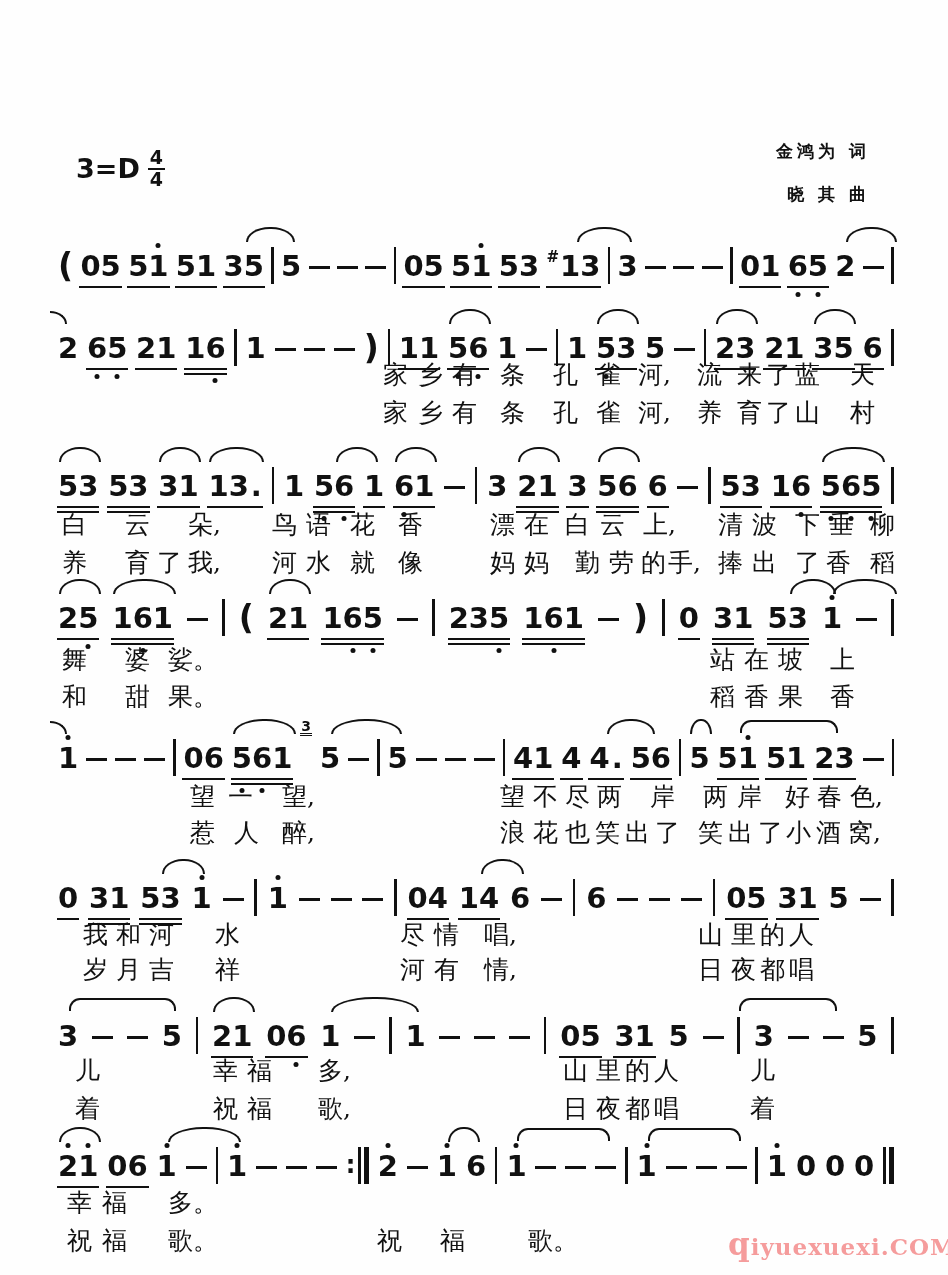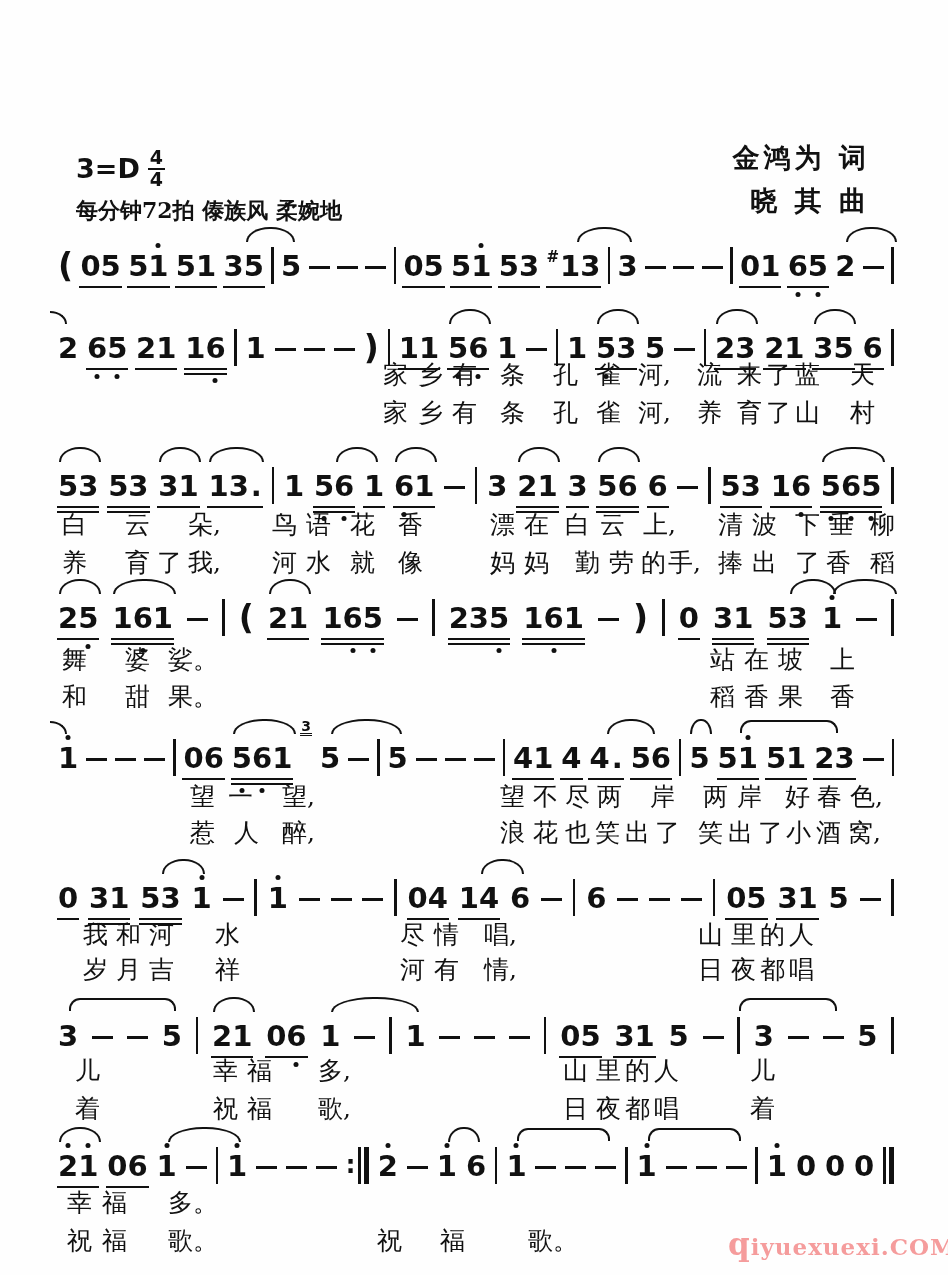--- a/index.html
+++ b/index.html
@@ -9,21 +9,21 @@
   .title{position:absolute;top:58px;left:0;width:100%;text-align:center;
          font-family:"DejaVu Serif","Liberation Serif",serif;font-weight:900;
          font-size:47px;letter-spacing:10px;}
   .keysig{position:absolute;top:148px;left:76px;font-weight:bold;font-size:27px;
           display:flex;align-items:center;gap:8px;}
   .frac{display:inline-flex;flex-direction:column;align-items:center;font-size:19px;
         font-weight:bold;line-height:1.05;}
   .frac .top{border-bottom:2px solid #111;padding:0 2px;}
   .tempo{position:absolute;top:196px;left:76px;font-size:22px;font-weight:bold;
          font-family:"DejaVu Serif","Liberation Serif",serif;}
-  .credit{position:absolute;right:78px;text-align:right;font-size:27px;font-weight:bold;
+  .credit{position:absolute;right:78px;text-align:right;font-size:17px;font-weight:bold;
           font-family:"DejaVu Serif","Liberation Serif",serif;letter-spacing:4px;}
   #credit-lyricist{top:140px;}
   #credit-composer{top:183px;}
   
   .note-line{position:absolute;left:58px;right:54px;height:42px;
              display:flex;justify-content:space-between;align-items:flex-end;}
   .note{position:relative;display:inline-flex;align-items:flex-end;}
   .digit{position:relative;font-weight:bold;font-size:29px;line-height:36px;}
   .dot-hi{position:absolute;top:-5px;left:50%;transform:translateX(-50%);
           width:5px;height:5px;border-radius:50%;background:#111;}
@@ -65,21 +65,20 @@
 <div id="sheet">
 
   <div class="keysig">
     <span>3=D</span>
     <span class="frac">
       <span class="top">4</span>
       <span>4</span>
     </span>
   </div>
 
-  <div class="tempo">每分钟72拍 傣族风 柔婉地</div>
 
   <div class="credit" id="credit-lyricist">金鸿为 词</div>
   <div class="credit" id="credit-composer">晓 其 曲</div>
 
   <div id="score">
       <div class="note-line" style="top: 242px;">
         <span class="paren">(</span>
         <span class="note ul1">
           <span class="digit">0</span>
           <span class="digit">5</span>

